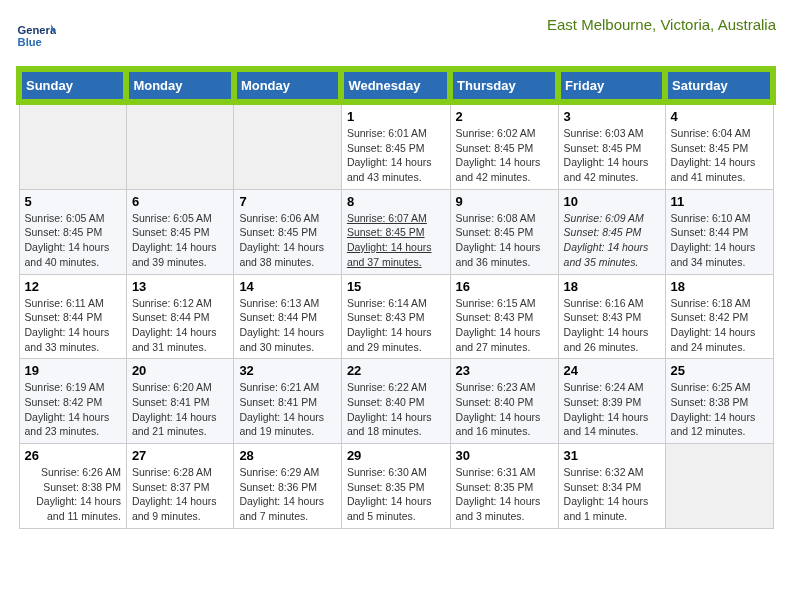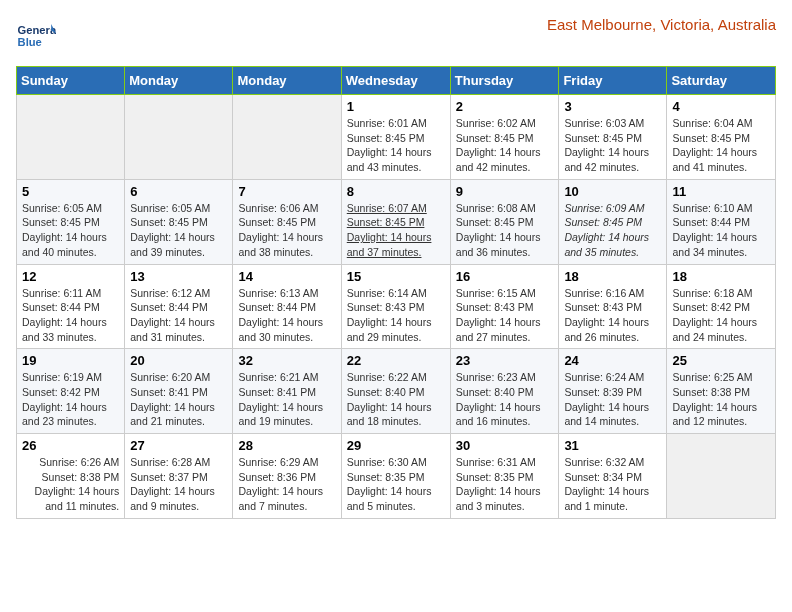--- a/index.html
+++ b/index.html
@@ -31,35 +31,35 @@
     .title-block {
       text-align: right;
     }
     .month-year {
       font-size: 32px;
       font-weight: bold;
       color: #222;
     }
     .location {
       font-size: 15px;
-      color: #c2410c;
+      color: #4d7c0f;
     }
     .calendar {
       width: 100%;
       border-collapse: collapse;
       font-size: 11px;
     }
     .calendar th {
       background-color: #2a6db5;
       color: #fff;
       padding: 6px 4px;
       text-align: left;
       font-size: 13px;
       font-weight: bold;
-      border: 1px solid #84cc16;
+      border: 6px solid #84cc16;
     }
     .calendar td {
       border: 1px solid #ccc;
       vertical-align: top;
       padding: 4px 5px;
       width: 110px;
       min-height: 80px;
       background: #fff;
     }
     .calendar tr:nth-child(even) td {

